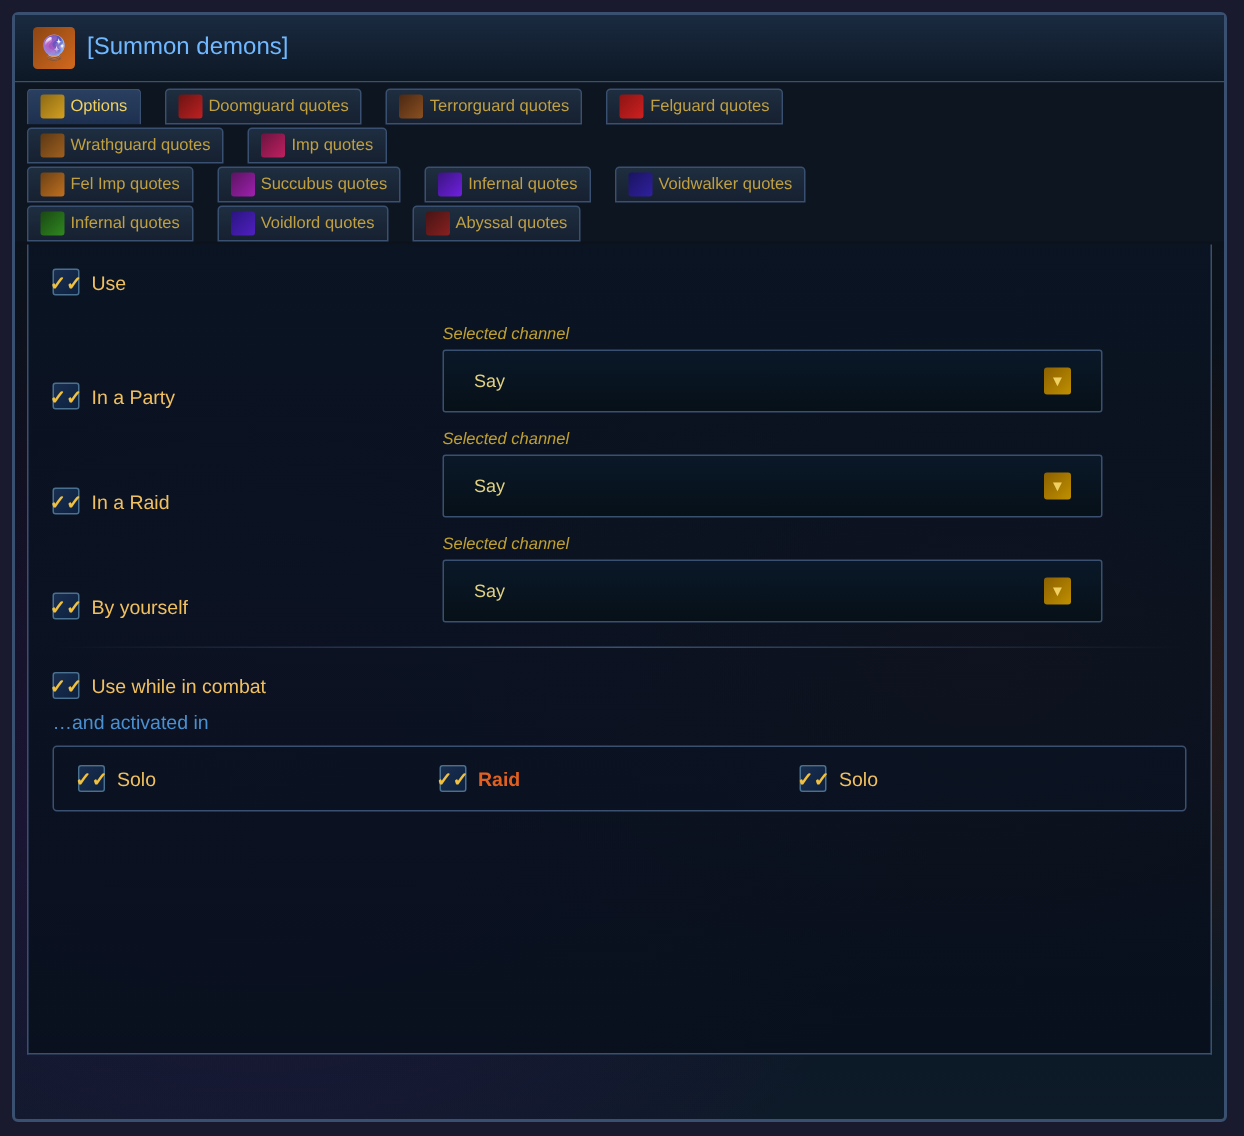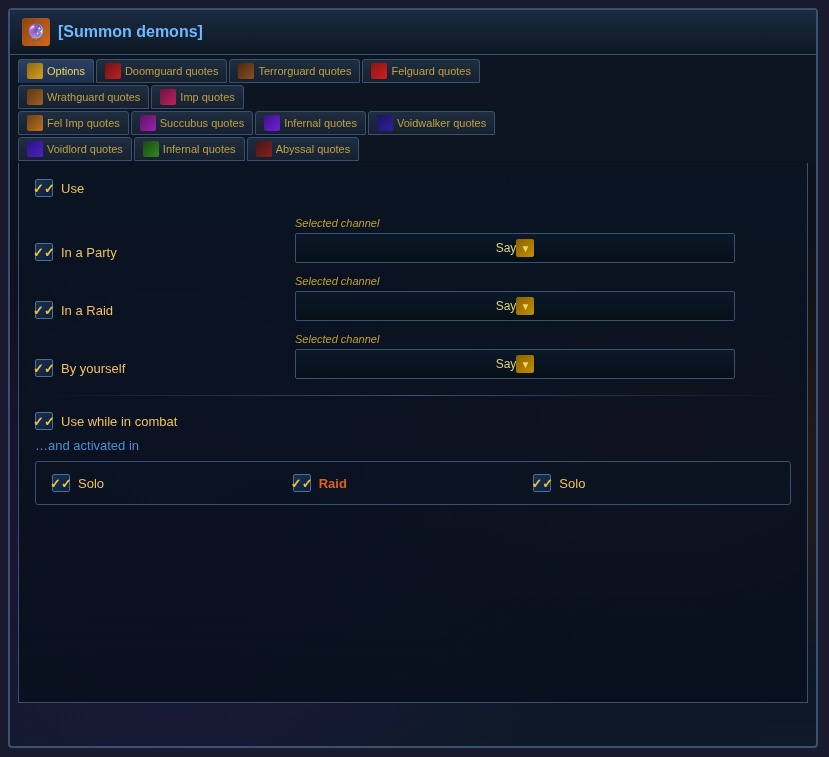--- a/index.html
+++ b/index.html
@@ -53,33 +53,33 @@
       margin-right: 8px;
       display: flex;
       align-items: center;
       justify-content: center;
       font-size: 16px;
     }
 
     .title-text {
       color: #70b8ff;
       font-size: 16px;
-      font-weight: bold;
+      font-weight: normal;
     }
 
     .tabs-container {
       position: relative;
       z-index: 1;
       padding: 4px 8px 0 8px;
       background: #0d1520;
     }
 
     .tab-row {
       display: flex;
-      gap: 2px;
+      gap: 16px;
       margin-bottom: 2px;
       align-items: center;
     }
 
     .tab {
       display: flex;
       align-items: center;
       gap: 4px;
       padding: 3px 8px;
       background: linear-gradient(180deg, #1e2e40 0%, #162030 100%);
@@ -160,28 +160,28 @@
     }
 
     .label-text {
       color: #f0c060;
       font-size: 13px;
     }
 
     .channel-dropdown {
       flex: 1;
       max-width: 440px;
-      height: 30px;
+      height: 42px;
       background: linear-gradient(180deg, #0a1828 0%, #061018 100%);
       border: 1px solid #3a5070;
       border-radius: 2px;
       display: flex;
       align-items: center;
-      justify-content: center;
-      padding: 0 6px;
+      justify-content: space-between;
+      padding: 0 20px;
       cursor: pointer;
     }
 
     .dropdown-value {
       color: #e0d080;
       font-size: 12px;
     }
 
     .dropdown-arrow {
       width: 18px;
@@ -327,26 +327,26 @@
         <span>Infernal quotes</span>
       </div>
       <div class="tab">
         <div class="tab-icon voidwalker"></div>
         <span>Voidwalker quotes</span>
       </div>
     </div>
 
     <div class="tab-row">
       <div class="tab">
+        <div class="tab-icon infernal"></div>
+        <span>Infernal quotes</span>
+      </div>
+      <div class="tab">
         <div class="tab-icon voidlord"></div>
         <span>Voidlord quotes</span>
-      </div>
-      <div class="tab">
-        <div class="tab-icon infernal"></div>
-        <span>Infernal quotes</span>
       </div>
       <div class="tab">
         <div class="tab-icon abyssal"></div>
         <span>Abyssal quotes</span>
       </div>
     </div>
   </div>
 
   <div class="content-area">
 

